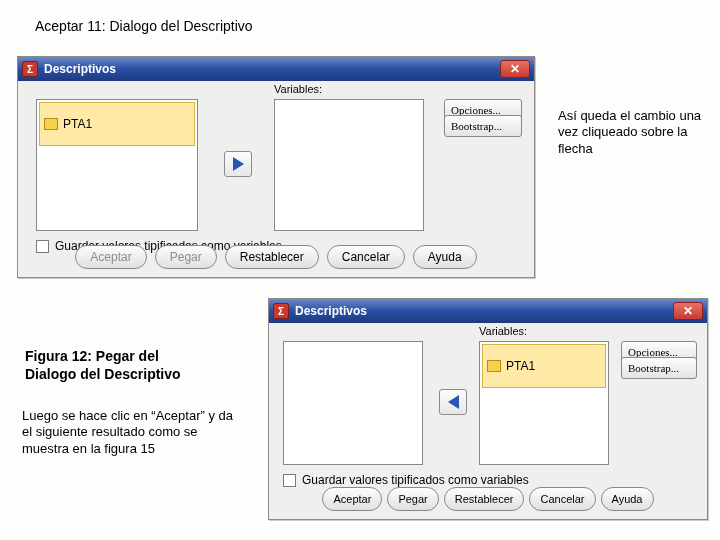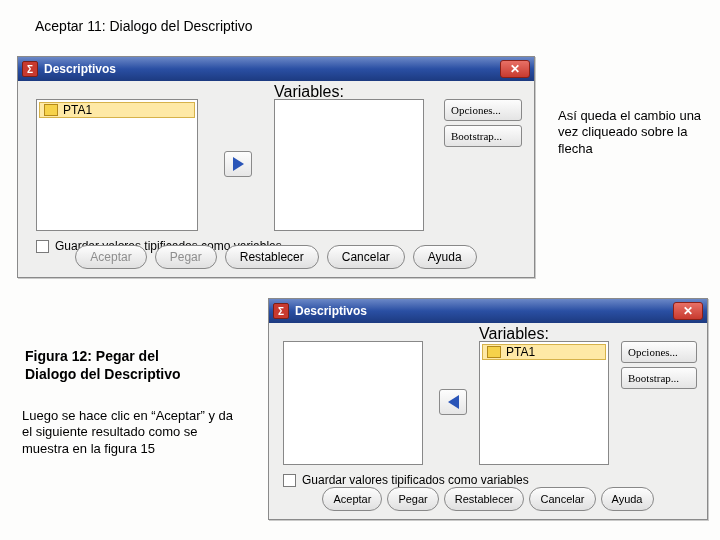--- a/index.html
+++ b/index.html
@@ -60,34 +60,34 @@
     background: #fff;
     border: 1px solid #888;
   }
   .d1 .listbox-left { left: 18px; top: 18px; width: 162px; height: 132px; }
   .d1 .listbox-right { left: 256px; top: 18px; width: 150px; height: 132px; }
   .d2 .listbox-left { left: 14px; top: 18px; width: 140px; height: 124px; }
   .d2 .listbox-right { left: 210px; top: 18px; width: 130px; height: 124px; }
 
   .var-item {
     display: flex; align-items: center;
-    padding: 0 4px;
+    padding: 14px 4px;
     background: #fee9a6;
     border: 1px solid #d6b24a;
     margin: 2px;
     font-size: 12px;
   }
   .var-item .vicon {
     width: 14px; height: 12px;
     background: #f6d24a; border: 1px solid #b58a1a;
     margin-right: 5px;
   }
 
   .label-vars {
-    position: absolute; font-size: 16px;
+    position: absolute; font-size: 11px;
   }
   .d1 .label-vars { left: 256px; top: 2px; }
   .d2 .label-vars { left: 210px; top: 2px; }
 
   .arrow-btn {
     position: absolute;
     width: 28px; height: 26px;
     background: linear-gradient(to bottom, #fdfdfd, #e6e6e6);
     border: 1px solid #8a8a8a; border-radius: 3px;
     display: flex; align-items: center; justify-content: center;
@@ -113,21 +113,21 @@
     background: linear-gradient(to bottom, #fdfdfd, #e4e4e4);
     border: 1px solid #888; border-radius: 3px;
     font-size: 11px;
     display: flex; align-items: center; padding: 0 6px;
     justify-content: space-between;
     font-family: Liberation Serif, serif;
   }
   .d1 .side-btn { right: 12px; }
   .d2 .side-btn { right: 10px; width: 76px; }
   .sb1 { top: 18px; }
-  .sb2 { top: 44px; margin-left: 46px; }
+  .sb2 { top: 34px; margin-left: 46px; }
 
   .check-row {
     position: absolute; display: flex; align-items: center;
     font-size: 12px; gap: 6px;
   }
   .d1 .check-row { left: 18px; top: 158px; }
   .d2 .check-row { left: 14px; top: 150px; }
   .checkbox {
     width: 13px; height: 13px; background: #fff;
     border: 1px solid #7a7a7a;

